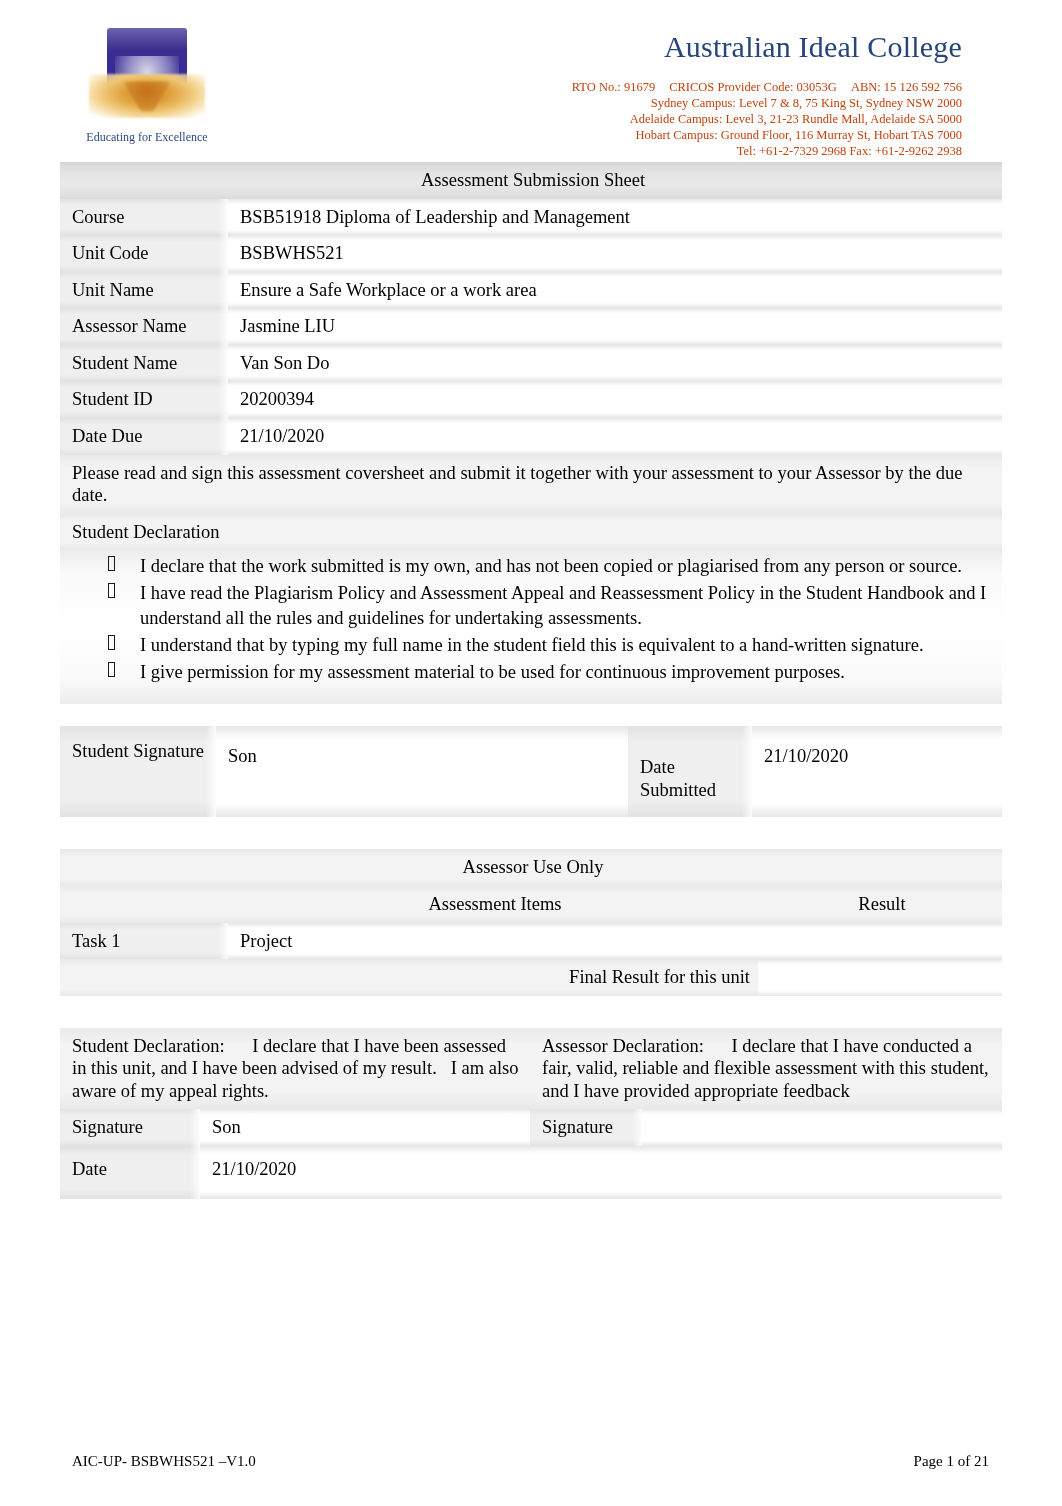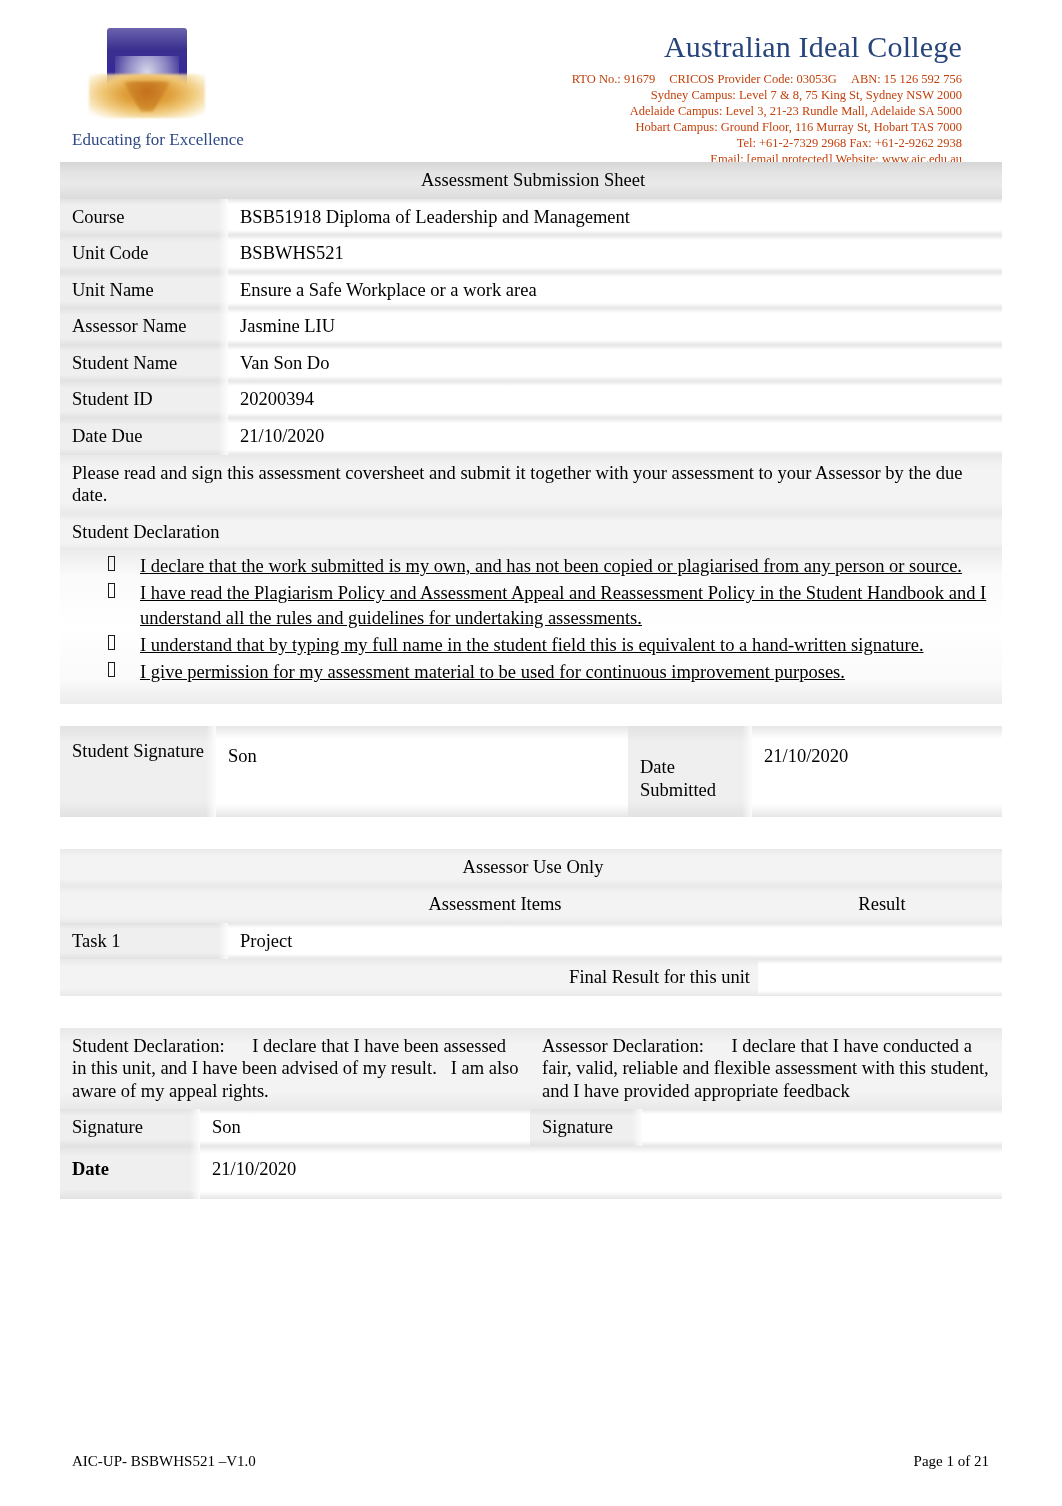--- a/index.html
+++ b/index.html
@@ -58,37 +58,37 @@
   .logo-hands:after {
     content: "";
     position: absolute;
     left: 34px; top: 4px;
     width: 48px; height: 34px;
     background: radial-gradient(ellipse at 50% 40%, #c4701b 0%, #d08a2c 55%, rgba(208,138,44,0) 85%);
     clip-path: polygon(0 10%, 100% 10%, 62% 100%, 38% 100%);
   }
   .logo-tag {
     font-family: "Liberation Serif", serif;
-    font-size: 17px;
+    font-size: 12px;
     color: #2e4a86;
     margin-top: 3px;
     white-space: nowrap;
   }
   .college-block {
     position: absolute;
     right: 100px; top: 30px;
     text-align: right;
     color: #27447c;
   }
   .college-name {
     font-size: 30px;
     letter-spacing: 0.2px;
     line-height: 1.1;
     color: #27447c;
-    margin-bottom: 8px;
+    margin-bottom: 16px;
   }
   .reg-line, .addr-line {
     font-size: 12.5px;
     line-height: 1.28;
     color: #c2410c;
     white-space: nowrap;
   }
   .reg-line span { display: inline-block; }
   .reg-gap { width: 14px; }
 
@@ -271,21 +271,21 @@
         <td class="cell-grey">Date Due</td>
         <td class="cell-white">21/10/2020</td>
       </tr>
       <tr>
         <td class="cell-flat note-cell" colspan="2">Please read and sign this assessment coversheet and submit it together with your assessment to your Assessor by the due date.</td>
       </tr>
       <tr>
         <td class="cell-flat decl-head" colspan="2">Student Declaration</td>
       </tr>
       <tr>
-        <td class="cell-plain" colspan="2" style="padding:4px 12px 12px 0;text-decoration:underline;">
+        <td class="cell-plain" colspan="2" style="padding:4px 12px 12px 0;">
           <ul class="decl">
             <li><span class="tofu"></span><span>I declare that the work submitted is my own, and has not been copied or plagiarised from any person or source.</span></li>
             <li><span class="tofu"></span><span>I have read the Plagiarism Policy and Assessment Appeal and Reassessment Policy in the Student Handbook and I understand all the rules and guidelines for undertaking assessments.</span></li>
             <li><span class="tofu"></span><span>I understand that by typing my full name in the student field this is equivalent to a hand-written signature.</span></li>
             <li><span class="tofu"></span><span>I give permission for my assessment material to be used for continuous improvement purposes.</span></li>
           </ul>
         </td>
       </tr>
     </tbody>
   </table>
@@ -358,21 +358,21 @@
         <td class="cell-flat bd-text" colspan="2">Student Declaration:&nbsp;&nbsp;&nbsp;&nbsp;&nbsp;&nbsp;I declare that I have been assessed in this unit, and I have been advised of my result.&nbsp;&nbsp; I am also aware of my appeal rights.</td>
         <td class="cell-flat bd-text" colspan="2">Assessor Declaration:&nbsp;&nbsp;&nbsp;&nbsp;&nbsp;&nbsp;I declare that I have conducted a fair, valid, reliable and flexible assessment with this student, and I have provided appropriate feedback</td>
       </tr>
       <tr>
         <td class="cell-grey bd-label">Signature</td>
         <td class="cell-white bd-val">Son</td>
         <td class="cell-grey bd-label">Signature</td>
         <td class="cell-white bd-val"></td>
       </tr>
       <tr>
-        <td class="cell-grey bd-label" style="padding-bottom:18px;padding-top:12px;font-weight:bold;">Date</td>
+        <td class="cell-grey bd-label" style="padding-bottom:18px;padding-top:12px;">Date</td>
         <td class="cell-white bd-val" style="padding-bottom:18px;padding-top:12px;">21/10/2020</td>
         <td class="cell-white bd-val" style="padding-bottom:18px;padding-top:12px;"></td>
         <td class="cell-white bd-val" style="padding-bottom:18px;padding-top:12px;"></td>
       </tr>
     </tbody>
   </table>
 
 </div>
 
 <div class="footer">

